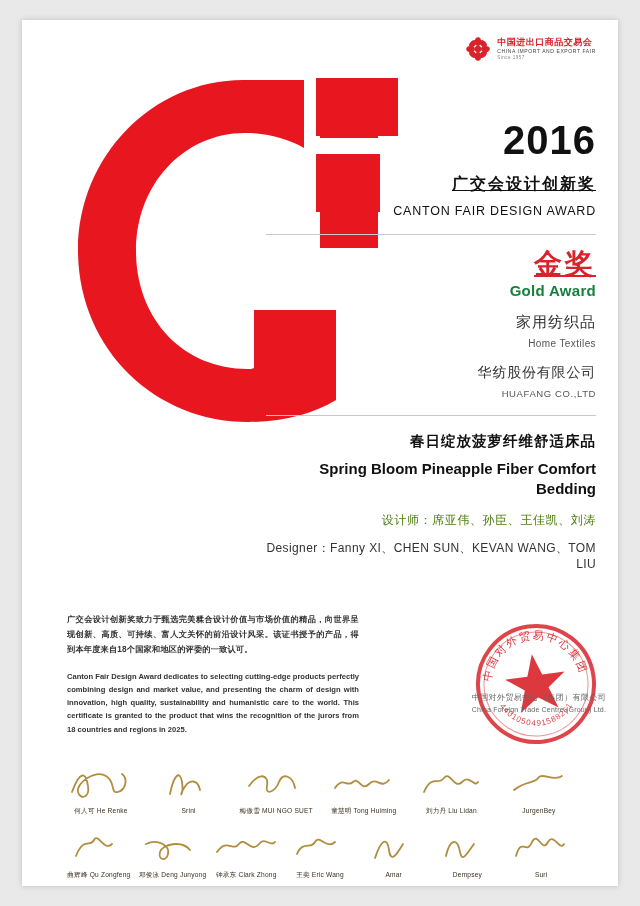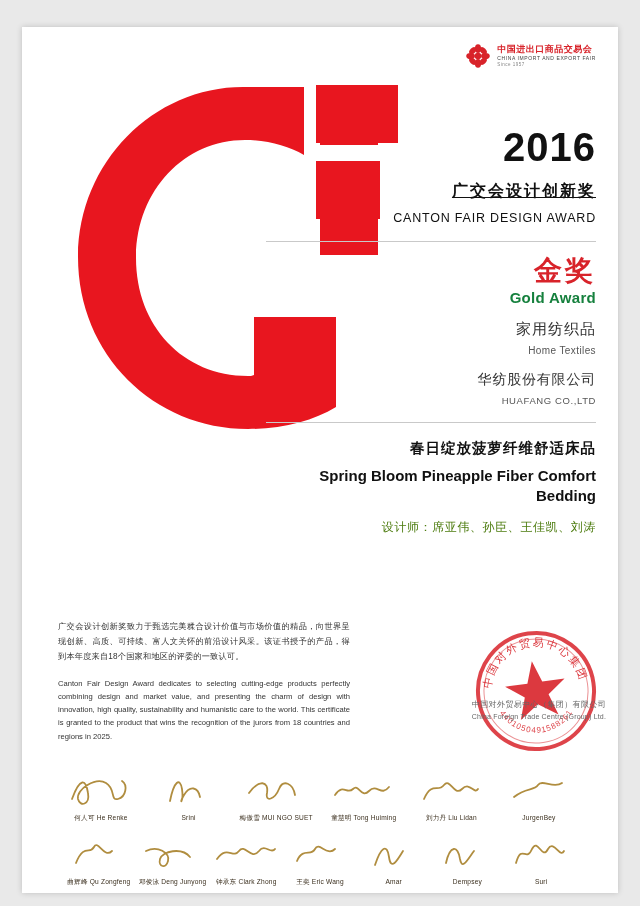--- a/index.html
+++ b/index.html
@@ -10,21 +10,21 @@
   body {
     width: 640px;
     height: 906px;
     font-family: "Liberation Sans", sans-serif;
     overflow: hidden;
   }
   .certificate {
     position: relative;
     width: 596px;
     height: 866px;
-    margin: 27px auto;
+    margin: 20px auto;
     background: #ffffff;
     box-shadow: 0 0 6px rgba(0,0,0,0.18);
     overflow: hidden;
   }
 
   
   .header-logo {
     position: absolute;
     top: 16px;
     right: 22px;
@@ -104,20 +104,21 @@
     height: 1px;
     background: #c9c9c9;
     margin: 16px 0 14px 0;
   }
   .gold-cn {
     font-size: 28px;
     font-weight: bold;
     color: #d8232a;
     letter-spacing: 3px;
     line-height: 1.1;
+    text-decoration: underline;
   }
   .gold-en {
     font-size: 15px;
     font-weight: bold;
     color: #15803d;
     margin-top: 2px;
     letter-spacing: 0.3px;
   }
   .category-cn {
     font-size: 15px;
@@ -166,23 +167,24 @@
   .designer-en {
     font-size: 12px;
     color: #333;
     margin-top: 11px;
     letter-spacing: 0.4px;
   }
 
   
   .statement {
     position: absolute;
-    left: 36px;
+    left: 45px;
     top: 592px;
     width: 292px;
+    font-weight: bold;
   }
   .statement-cn {
     font-size: 8.2px;
     color: #333;
     line-height: 1.85;
     text-align: justify;
     letter-spacing: 0.2px;
   }
   .statement-en {
     font-size: 7.6px;
@@ -310,20 +312,21 @@
 
     <div class="company-cn">华纺股份有限公司</div>
     <div class="company-en">HUAFANG CO.,LTD</div>
 
     <div class="divider"></div>
 
     <div class="product-cn">春日绽放菠萝纤维舒适床品</div>
     <div class="product-en">Spring Bloom Pineapple Fiber Comfort Bedding</div>
 
     <div class="designer-cn">设计师：席亚伟、孙臣、王佳凯、刘涛</div>
+    <div class="designer-en">Designer：Fanny XI、CHEN SUN、KEVAN WANG、TOM LIU</div>
   </div>
 
   <div class="statement">
     <div class="statement-cn">广交会设计创新奖致力于甄选完美糅合设计价值与市场价值的精品，向世界呈现创新、高质、可持续、富人文关怀的前沿设计风采。该证书授予的产品，得到本年度来自18个国家和地区的评委的一致认可。</div>
     <div class="statement-en">Canton Fair Design Award dedicates to selecting cutting-edge products perfectly combining design and market value, and presenting the charm of design with innovation, high quality, sustainability and humanistic care to the world. This certificate is granted to the product that wins the recognition of the jurors from 18 countries and regions in 2025.</div>
   </div>
 
   <div class="seal">
     <svg width="128" height="128" viewBox="0 0 128 128">
       <g transform="rotate(-8 64 64)">

